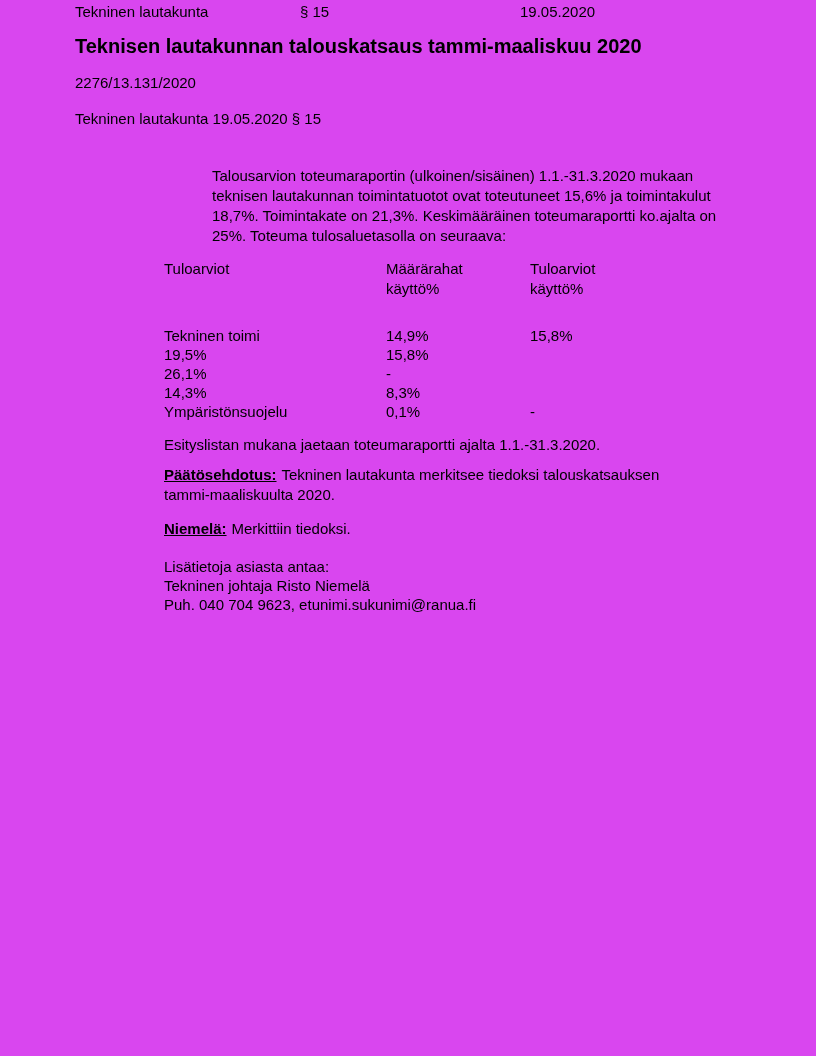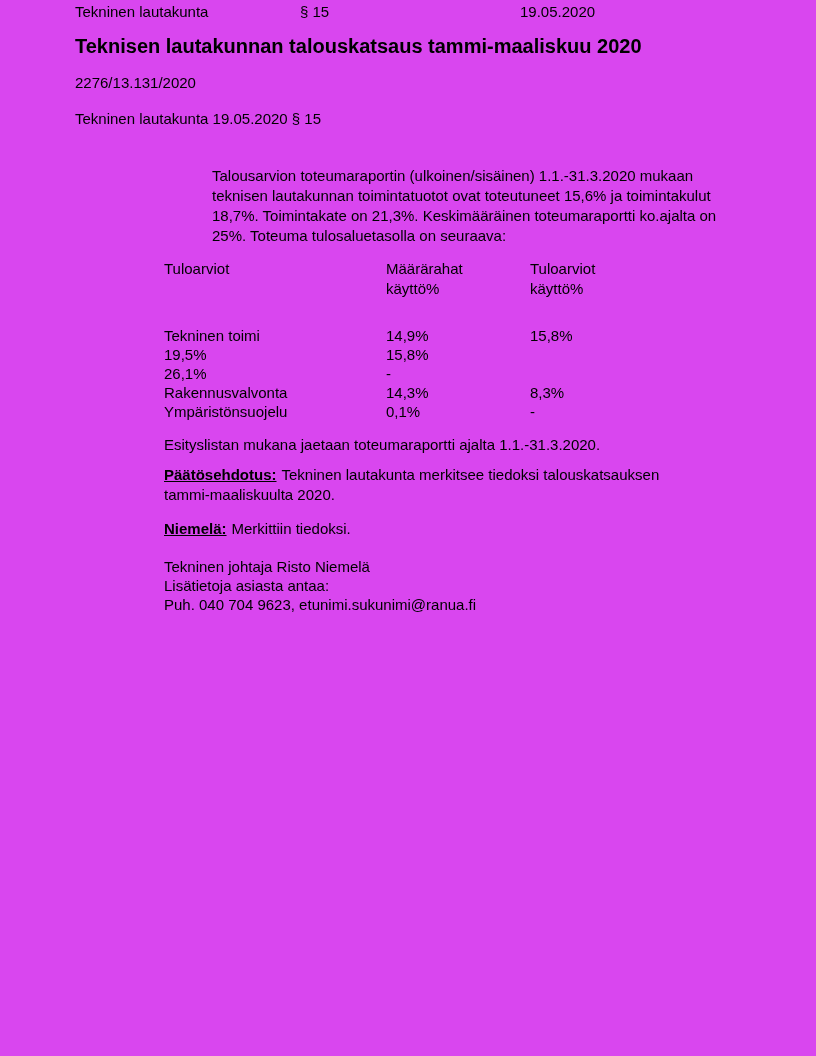--- a/index.html
+++ b/index.html
@@ -72,21 +72,20 @@
       </div>
       <div class="trow">
         <span class="cell">19,5%</span>
         <span class="cell">15,8%</span>
       </div>
       <div class="trow">
         <span class="cell">26,1%</span>
         <span class="cell">-</span>
       </div>
       <div class="trow">
-        <span class="cell">Rakennusvalvonta</span>
         <span class="cell">14,3%</span>
         <span class="cell">8,3%</span>
       </div>
       <div class="trow">
         <span class="cell">Ympäristönsuojelu</span>
         <span class="cell">0,1%</span>
         <span class="cell">-</span>
       </div>
     </div>
   </div>
@@ -96,18 +95,18 @@
   <p class="proposal">
     <span class="lbl">Päätösehdotus:</span><span class="text">Tekninen lautakunta merkitsee tiedoksi talouskatsauksen
 tammi-maaliskuulta 2020.</span>
   </p>
 
   <p class="decision">
     <span class="lbl">Niemelä:</span><span class="text">Merkittiin tiedoksi.</span>
   </p>
 
   <div class="contact">
+    <div>Lisätietoja asiasta antaa:</div>
     <div>Tekninen johtaja Risto Niemelä</div>
-    <div>Lisätietoja asiasta antaa:</div>
     <div>Puh. 040 704 9623, etunimi.sukunimi@ranua.fi</div>
   </div>
 
 </div>
 
 </body></html>

